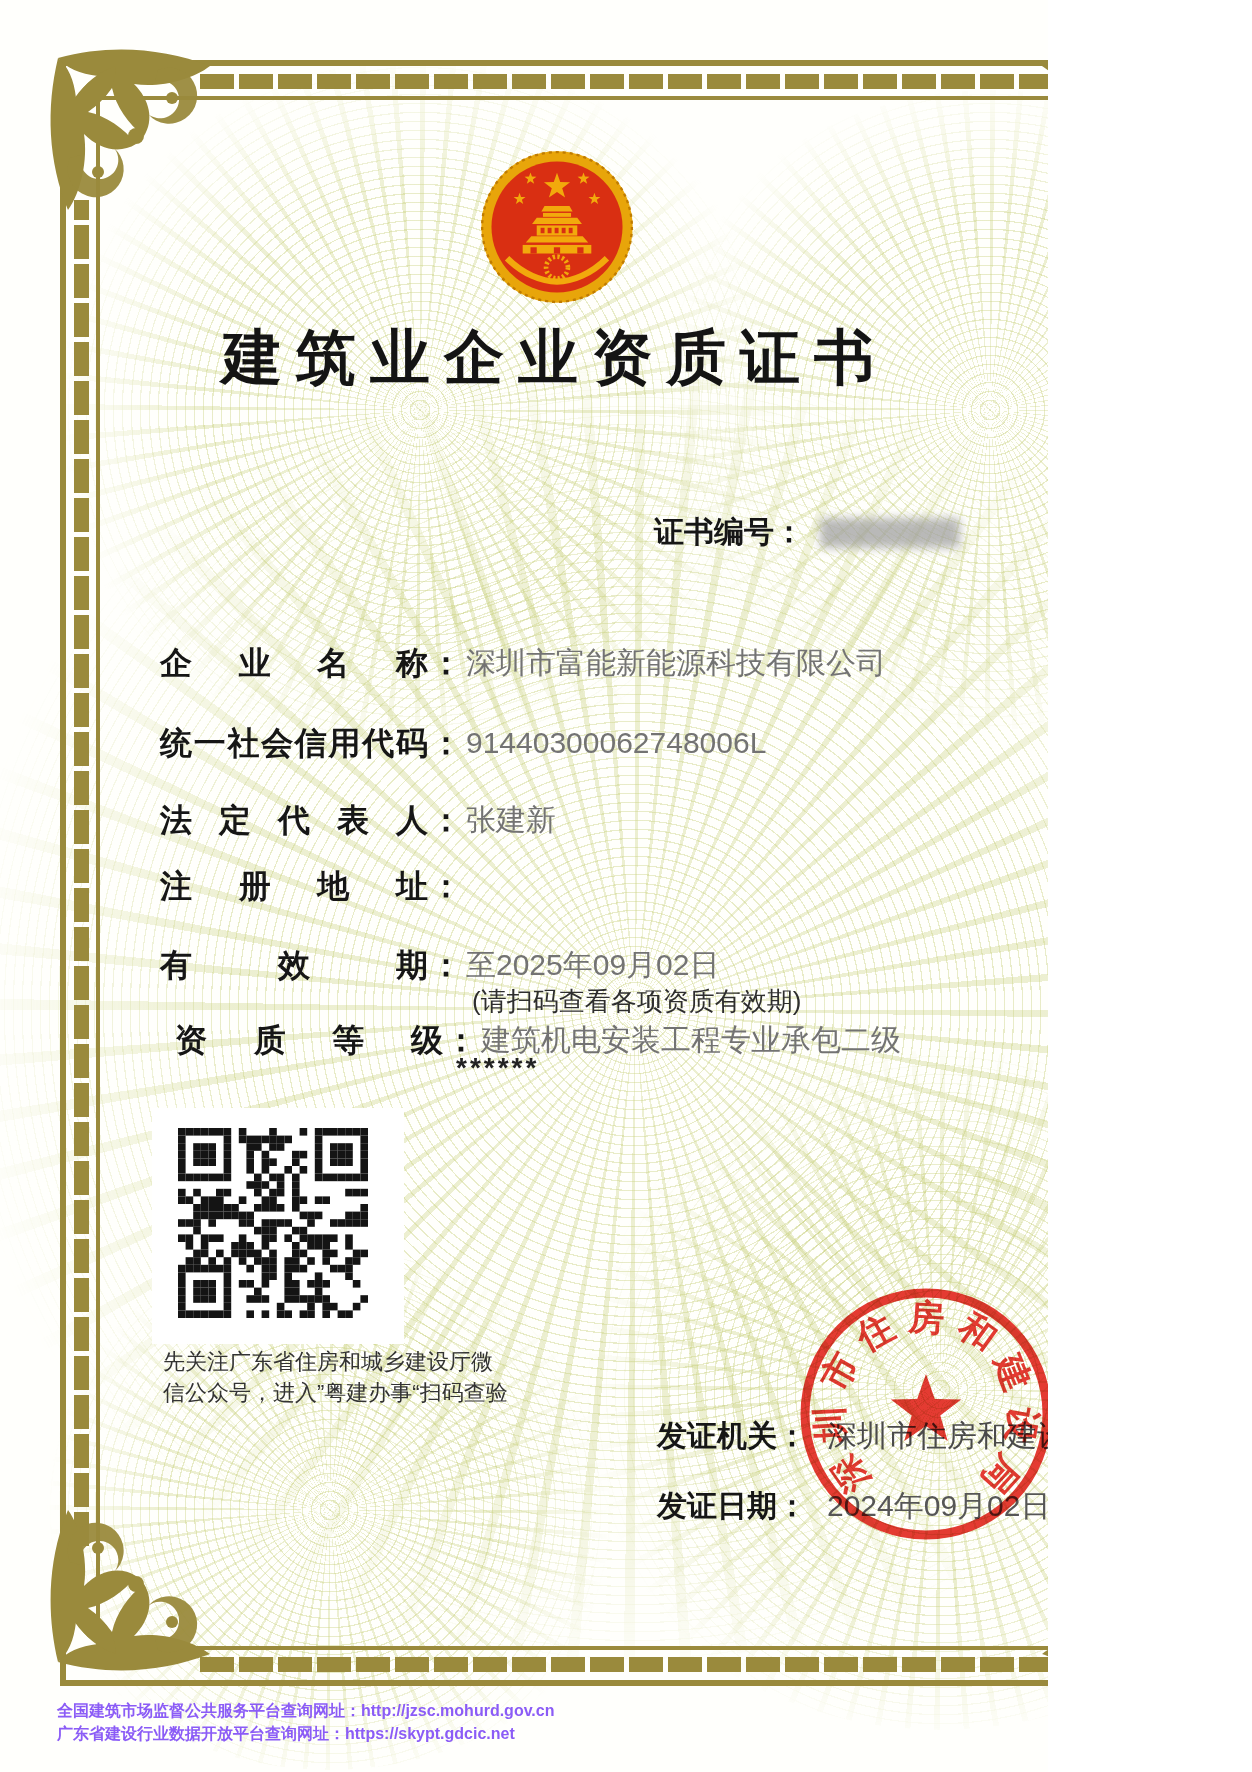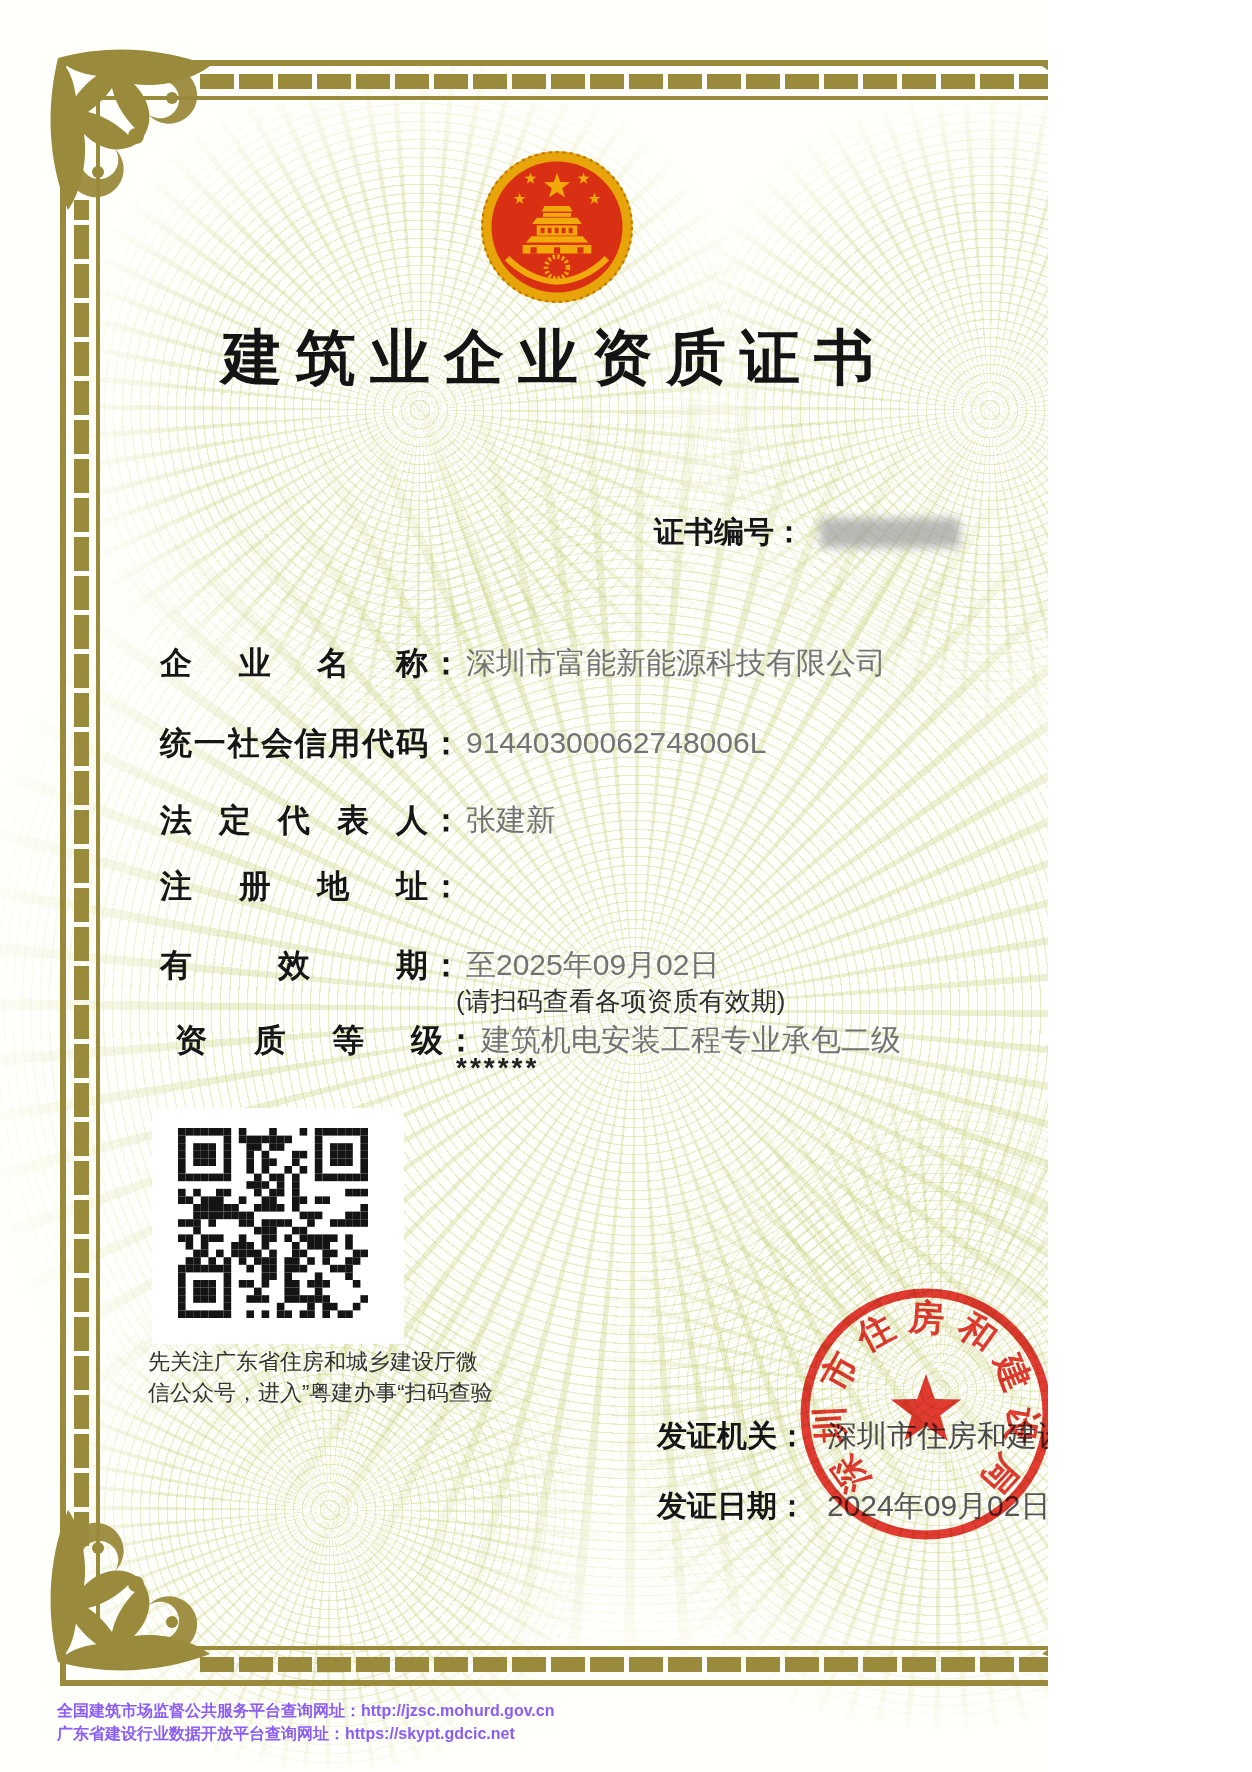--- a/index.html
+++ b/index.html
@@ -38,21 +38,21 @@
   .row{left:160px;display:flex;align-items:flex-start;}
   .lbl{display:inline-block;width:268px;font-size:32px;font-weight:700;color:#161616;
        text-align:justify;text-align-last:justify;line-height:40px;}
   .colon{font-size:32px;font-weight:700;color:#161616;line-height:40px;margin:0 4px 0 2px;}
   .val{font-size:30px;color:#737373;line-height:40px;max-width:700px;}
   .note{left:456px;font-size:26px;color:#2e2e2e;}
   .stars{left:456px;font-size:28px;font-weight:700;letter-spacing:3px;color:#222;}
 
   #qr-panel{left:152px;top:1108px;width:252px;height:236px;background:#ffffff;}
   #qr-code{left:178px;top:1128px;width:190px;height:190px;}
-  #qr-caption{left:148px;top:1346px;width:345px;font-size:22px;line-height:31px;color:#333333;}
+  #qr-caption{left:163px;top:1346px;width:345px;font-size:22px;line-height:31px;color:#333333;}
 
   .issue-row{display:flex;align-items:center;}
   .issue-lbl{font-size:30px;font-weight:700;color:#161616;white-space:nowrap;}
   .issue-val{font-size:30px;margin-left:20px;white-space:nowrap;}
   #issuer-row{left:657px;top:1416px;}
   #issuer-row .issue-val{color:#4a4a4a;}
   #date-row{left:657px;top:1486px;}
   #date-row .issue-val{color:#565656;}
 
   #stamp{left:791px;top:1279px;width:270px;height:270px;z-index:5;opacity:.9;mix-blend-mode:multiply;}
@@ -182,21 +182,21 @@
   </div>
   <div class="abs row" style="top:866px;">
     <span class="lbl">注册地址</span>
       <span class="colon">：</span>
   </div>
   <div class="abs row" style="top:945px;">
     <span class="lbl">有效期</span>
       <span class="colon">：</span>
     <span class="val">至2025年09月02日</span>
   </div>
-  <div class="abs note" style="top:984px;">(请扫码查看各项资质有效期)</div>
+  <div class="abs note" style="top:984px;margin-left:16px;">(请扫码查看各项资质有效期)</div>
   <div class="abs row" style="top:1020px;margin-left:15px;">
     <span class="lbl">资质等级</span>
       <span class="colon">：</span>
     <span class="val">建筑机电安装工程专业承包二级</span>
   </div>
   <div class="abs stars" style="top:1052px;">******</div>
 
   <div id="qr-panel" class="abs"></div>
   <div id="qr-code" class="abs"><svg width="190" height="190" viewBox="0 0 200 200" fill="#141414">
         <rect x="0" y="0" width="8" height="8"></rect>

